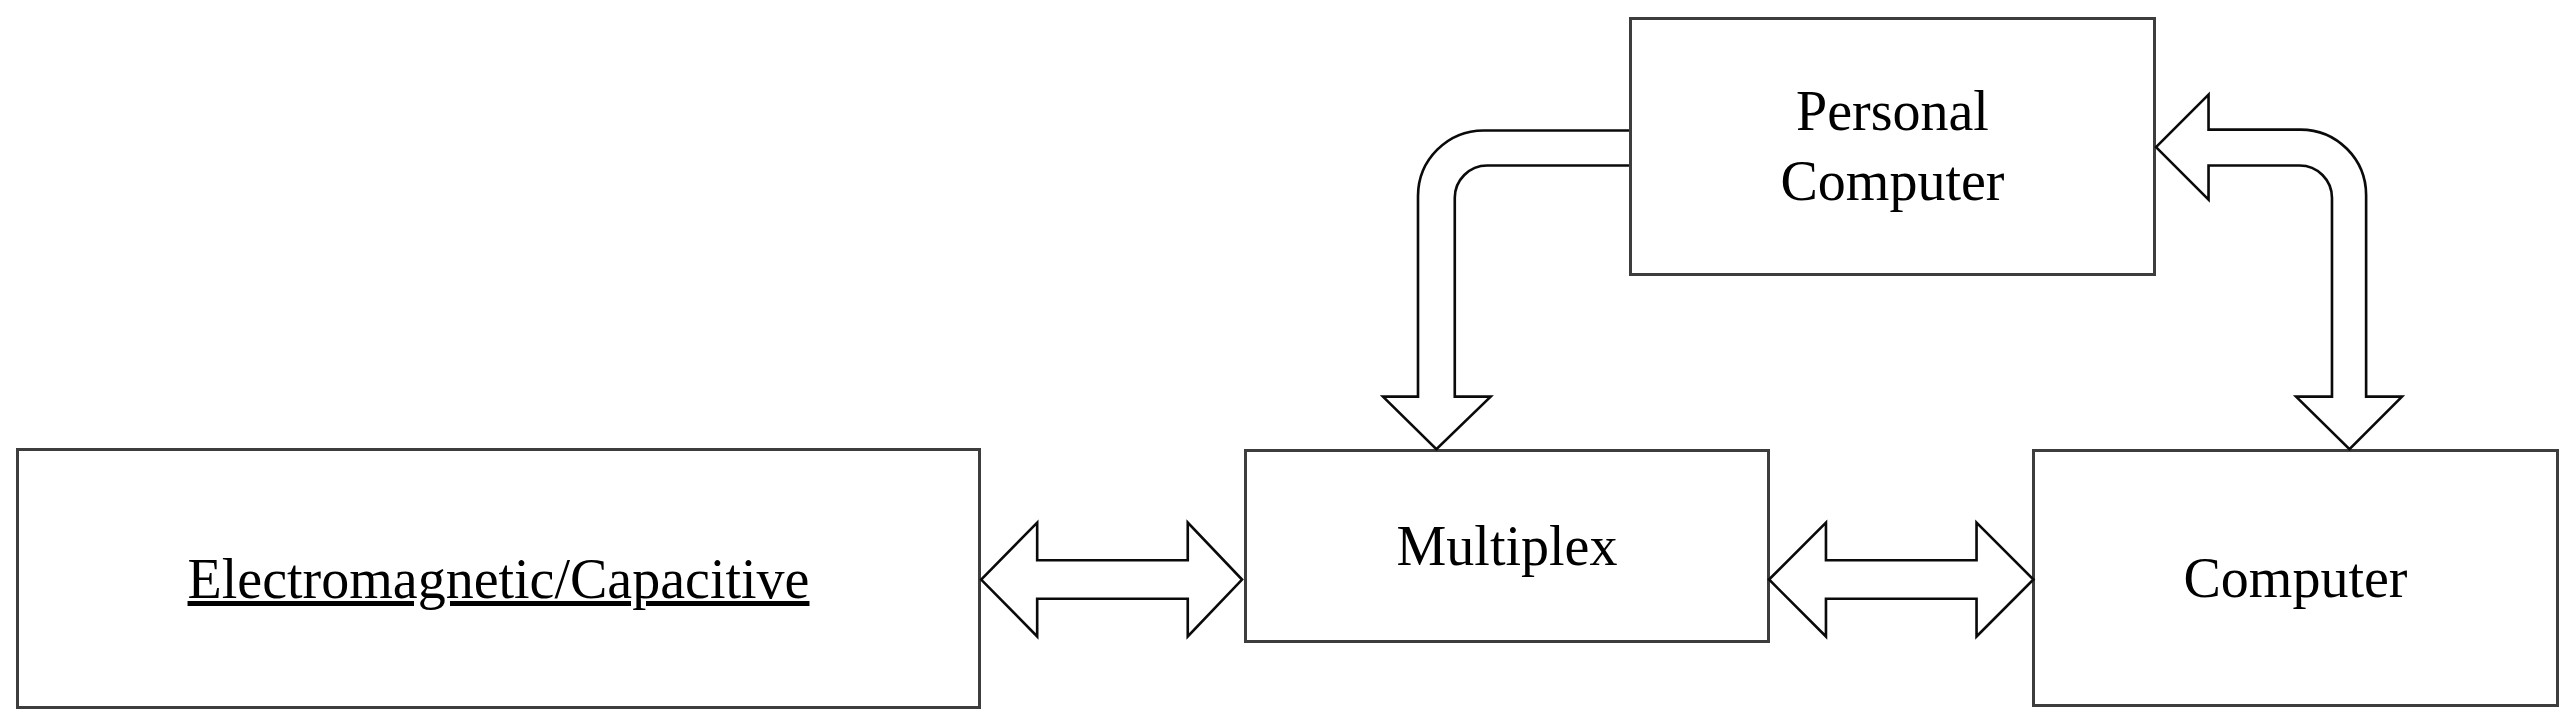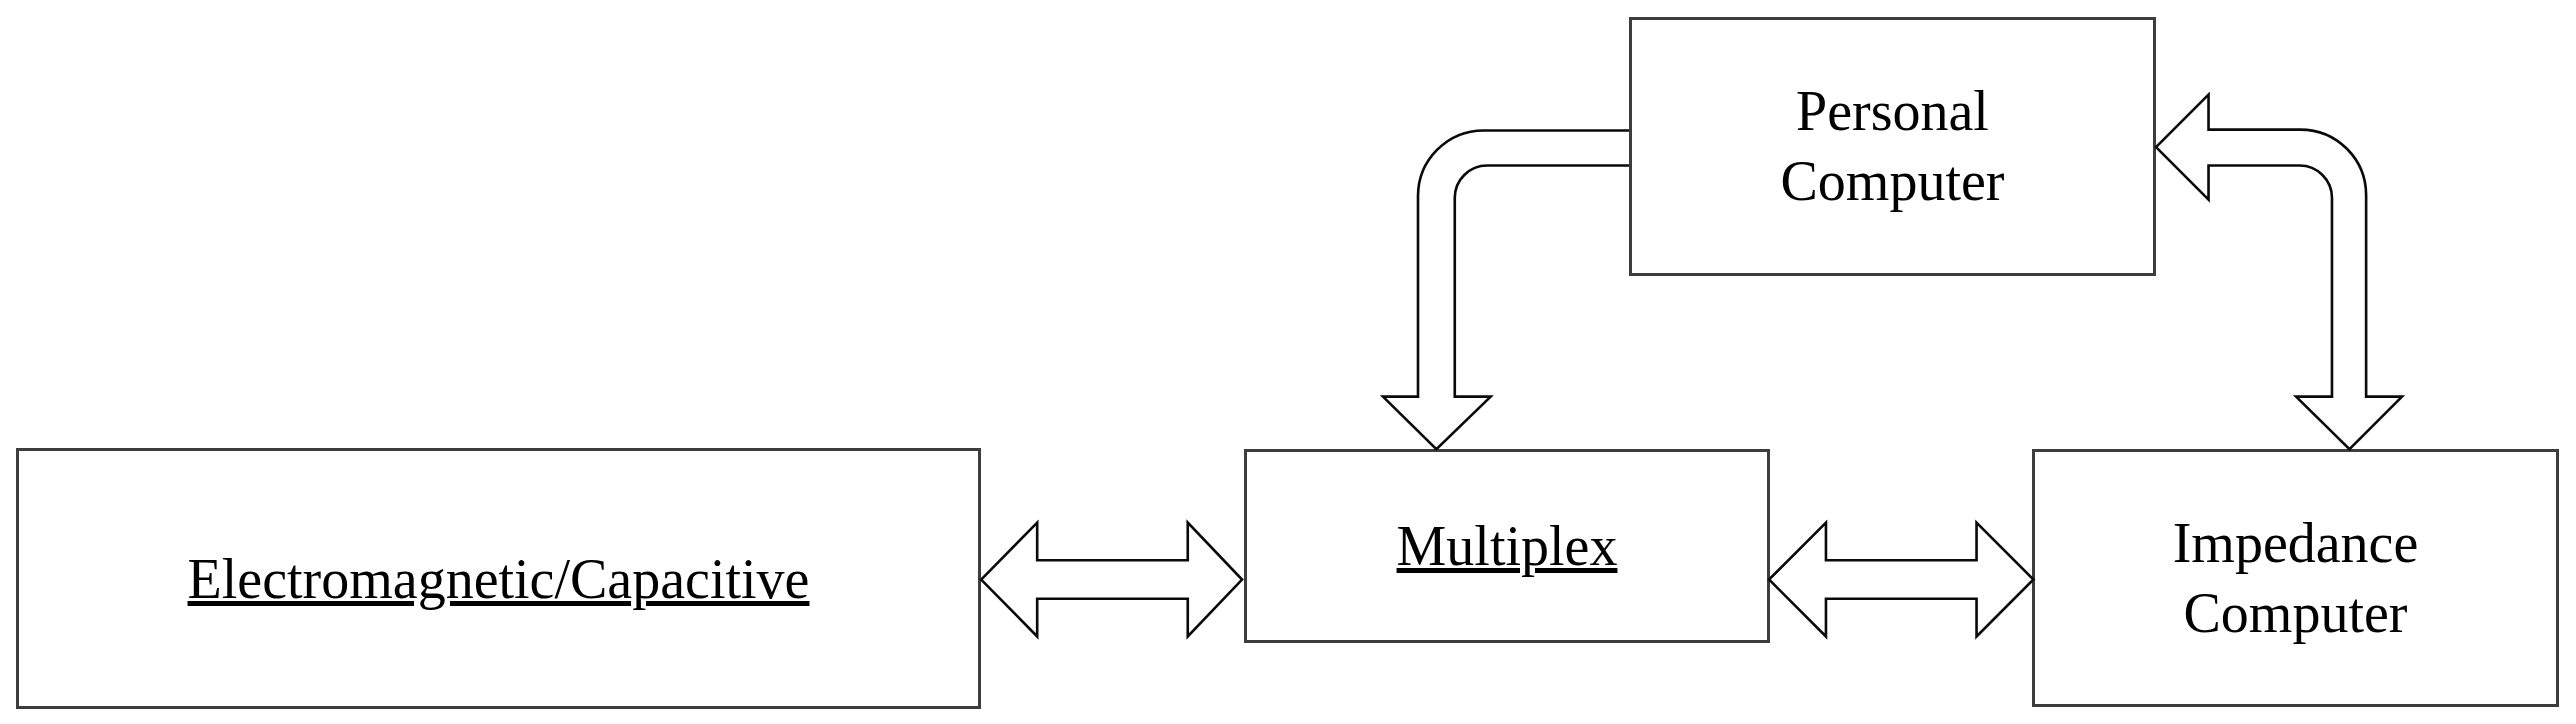--- a/index.html
+++ b/index.html
@@ -24,21 +24,21 @@
     flex-direction: column;
     align-items: center;
     justify-content: center;
     text-align: center;
     color: #000000;
     font-size: 56px;
     line-height: 1.25;
     z-index: 1;
   }
   .box-sensor    { left: 16px;   top: 448px; width: 965px; height: 261px; text-decoration: underline; }
-  .box-multiplex { left: 1244px; top: 449px; width: 526px;  height: 194px; text-decoration: underline; }
+  .box-multiplex { left: 1244px; top: 449px; width: 526px;  height: 194px; }
   .box-impedance { left: 2032px; top: 449px; width: 527px;  height: 258px; }
   .box-pc        { left: 1629px; top: 16.6px;  width: 527px;  height: 259px; }
   .arrow-layer {
     position: absolute;
     left: 0;
     top: 0;
     width: 2576px;
     height: 724px;
     z-index: 2;
     pointer-events: none;
@@ -57,21 +57,20 @@
 
   <div class="box box-sensor">
     <div>Electromagnetic/Capacitive</div>
   </div>
 
   <div class="box box-multiplex">
     <div>Multiplex</div>
   </div>
 
   <div class="box box-impedance">
-    <div>Impedance</div>
     <div>Computer</div>
   </div>
 
   <div class="box box-pc">
     <div>Personal</div>
     <div>Computer</div>
   </div>
 
   <svg class="arrow-layer" viewBox="0 0 2941 827" xmlns="http://www.w3.org/2000/svg">
 

